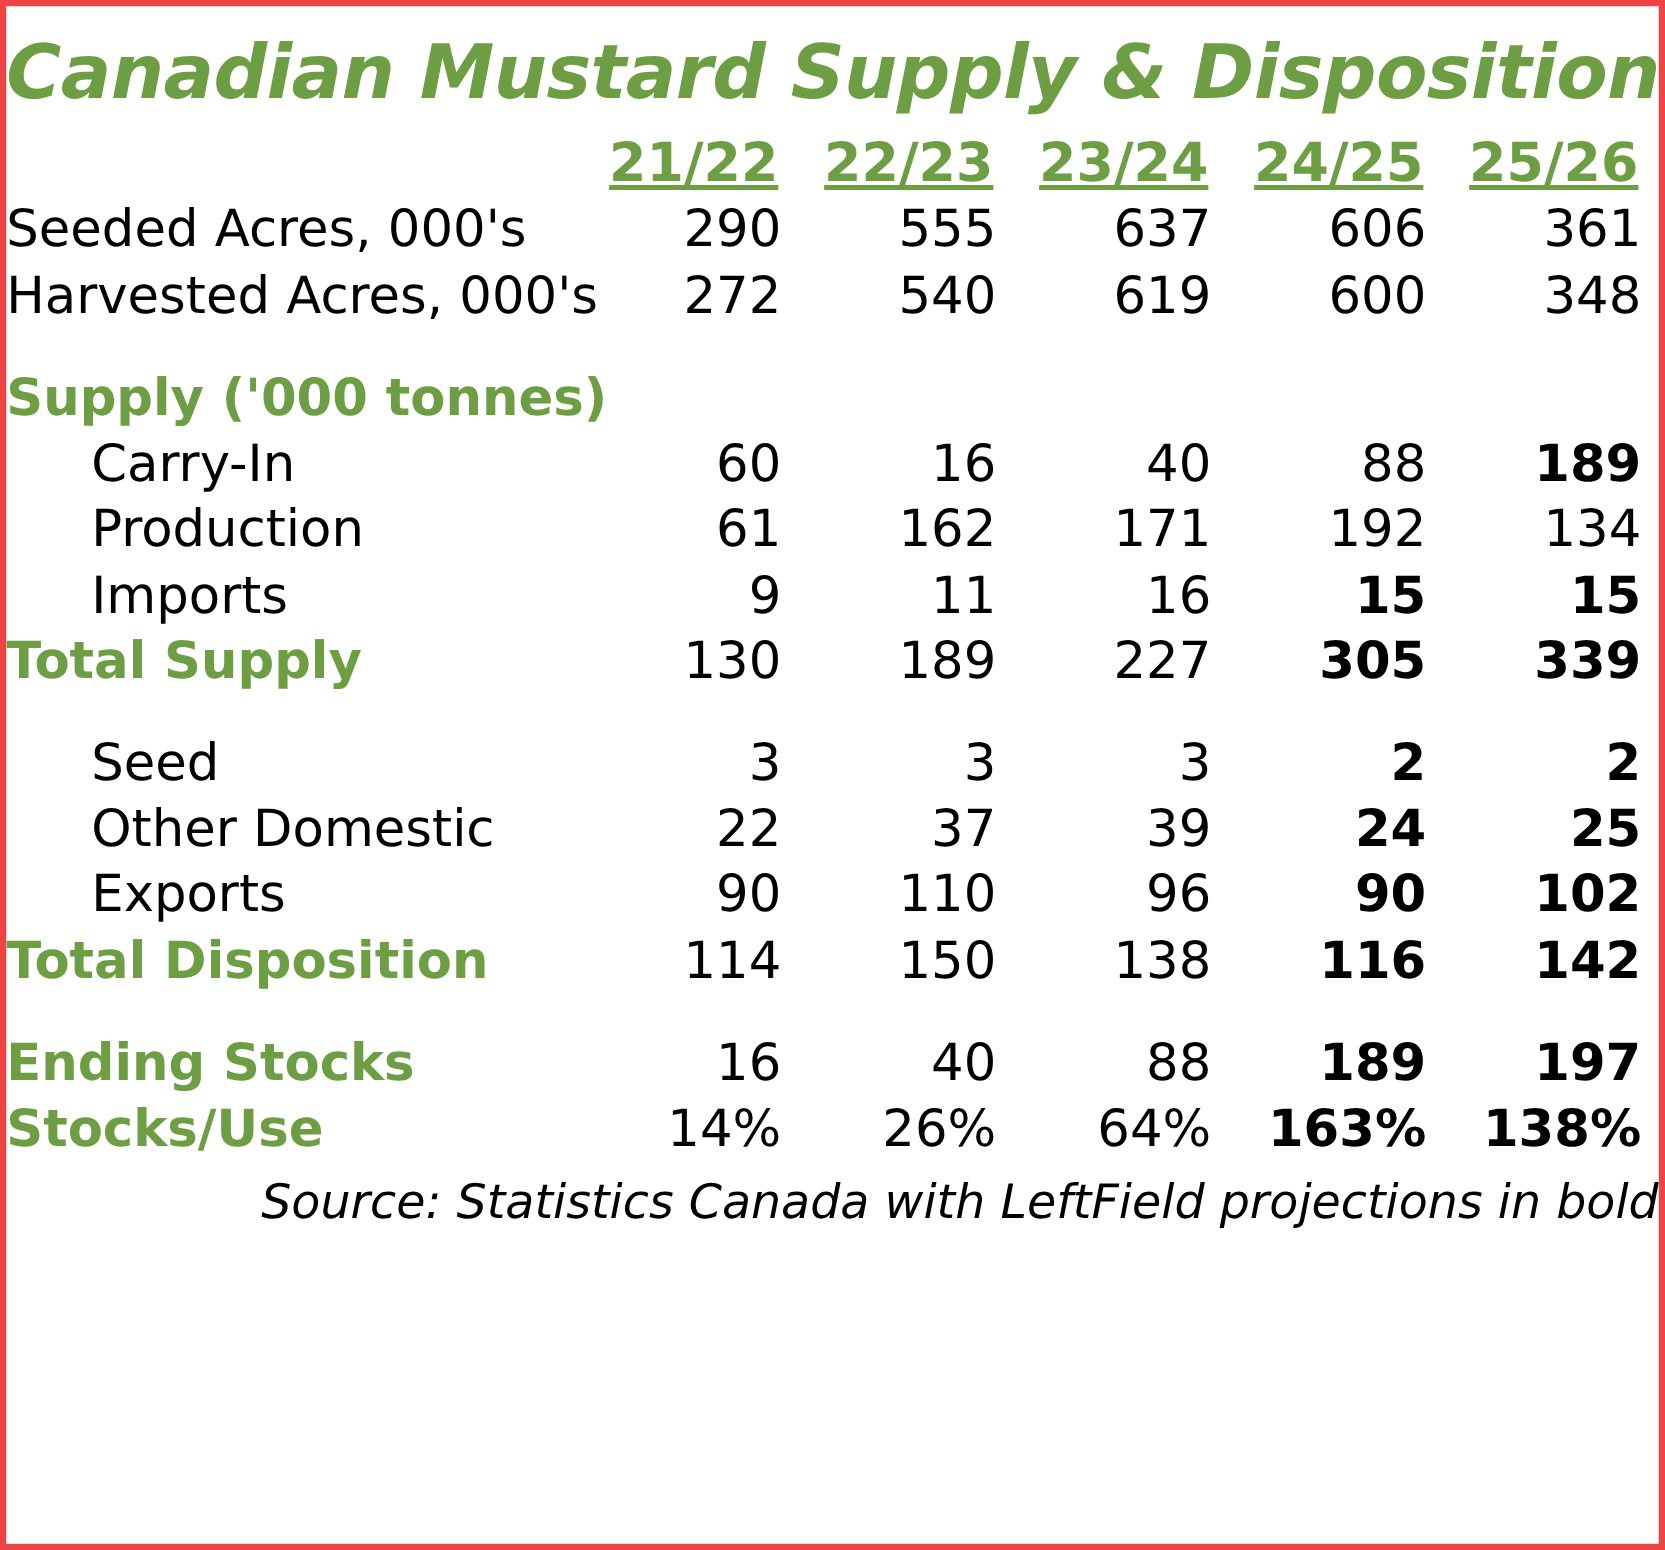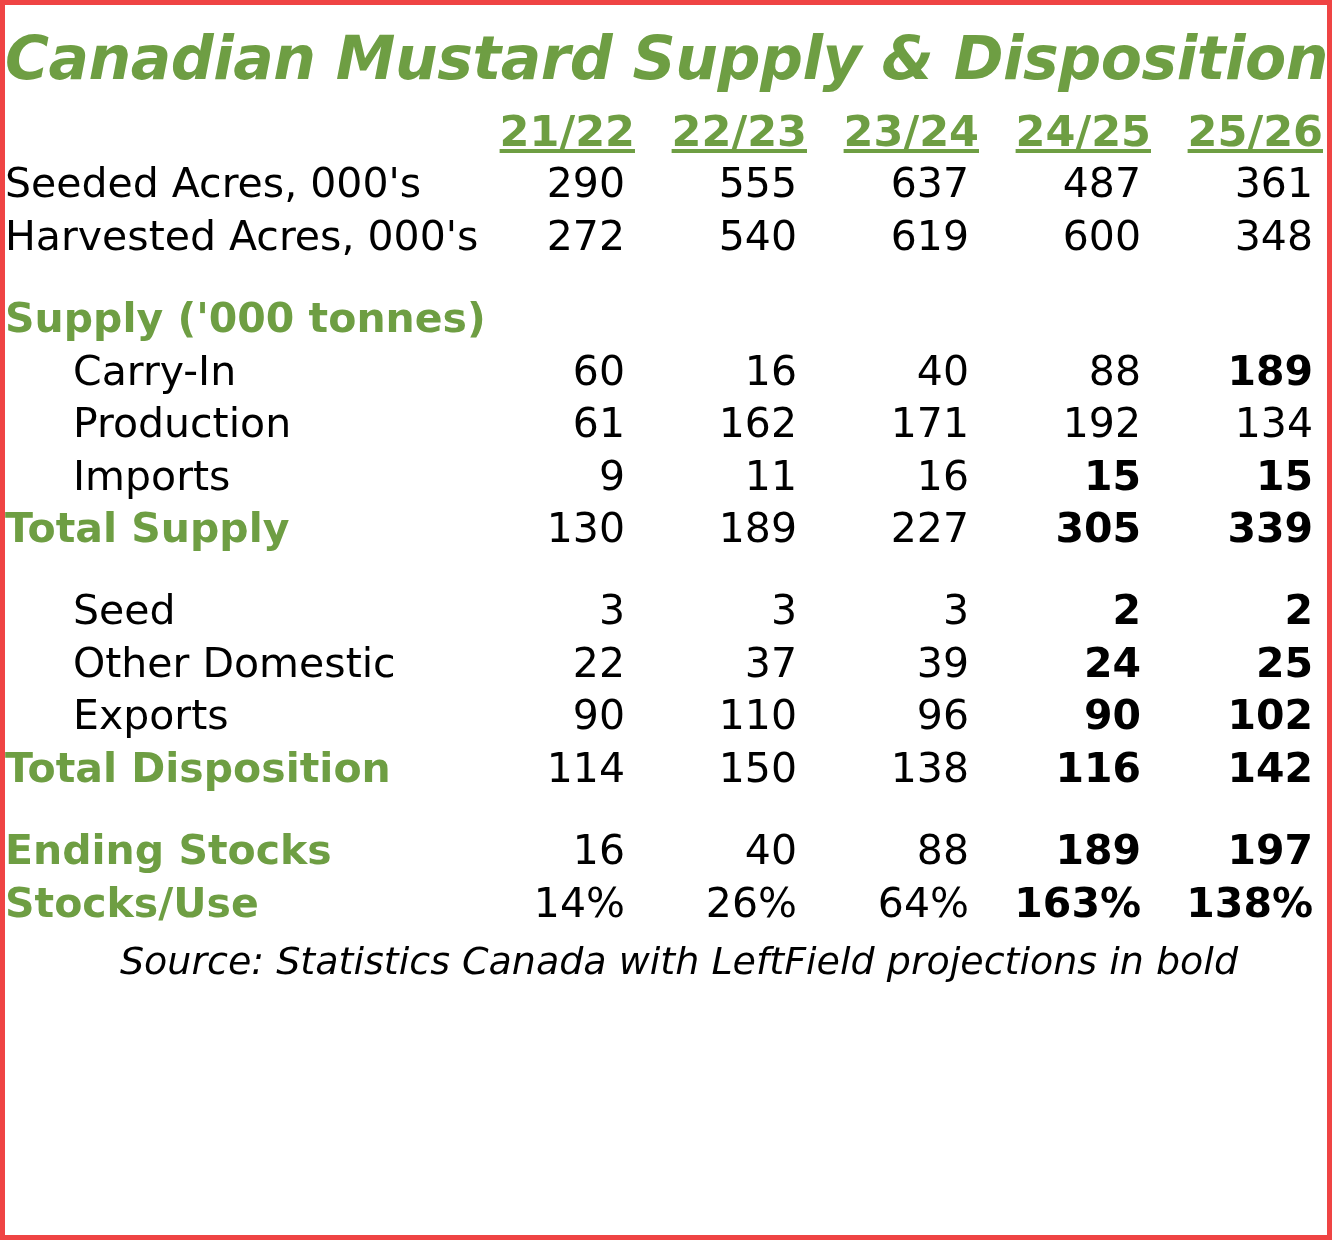--- a/index.html
+++ b/index.html
@@ -39,21 +39,21 @@
   table.grid col.lbl { width: 470px; }
   table.grid col.num { width: 172px; }
   td, th {
     padding: 0;
     vertical-align: bottom;
   }
   .hdr {
     font-size: 43px;
     font-weight: bold;
     color: #6e9e43;
-    text-align: right;
+    text-align: center;
     padding-right: 12px;
     padding-bottom: 2px;
     text-decoration: underline;
     line-height: 1.12;
   }
   .rowlabel {
     font-size: 41px;
     color: #000000;
     text-align: left;
     line-height: 1.28;
@@ -75,21 +75,21 @@
   .num.bold { font-weight: bold; }
   .spacer td {
     height: 30px;
     font-size: 0;
     line-height: 0;
   }
   .source {
     font-size: 38px;
     font-style: italic;
     color: #000000;
-    text-align: center;
+    text-align: right;
     padding-top: 10px;
     padding-left: 26px;
   }
 </style>
 </head>
 <body>
 
 <div class="page">
 
   <div class="title">Canadian Mustard Supply &amp; Disposition</div>
@@ -112,21 +112,21 @@
         <th class="hdr">24/25</th>
         <th class="hdr">25/26</th>
       </tr>
     </thead>
     <tbody id="table-body">
         <tr>
           <td class="rowlabel">Seeded Acres, 000's</td>
           <td class="num">290</td>
           <td class="num">555</td>
           <td class="num">637</td>
-          <td class="num">487</td>
+          <td class="num">606</td>
           <td class="num">361</td>
         </tr>
         <tr>
           <td class="rowlabel">Harvested Acres, 000's</td>
           <td class="num">272</td>
           <td class="num">540</td>
           <td class="num">619</td>
           <td class="num">600</td>
           <td class="num">348</td>
         </tr>

